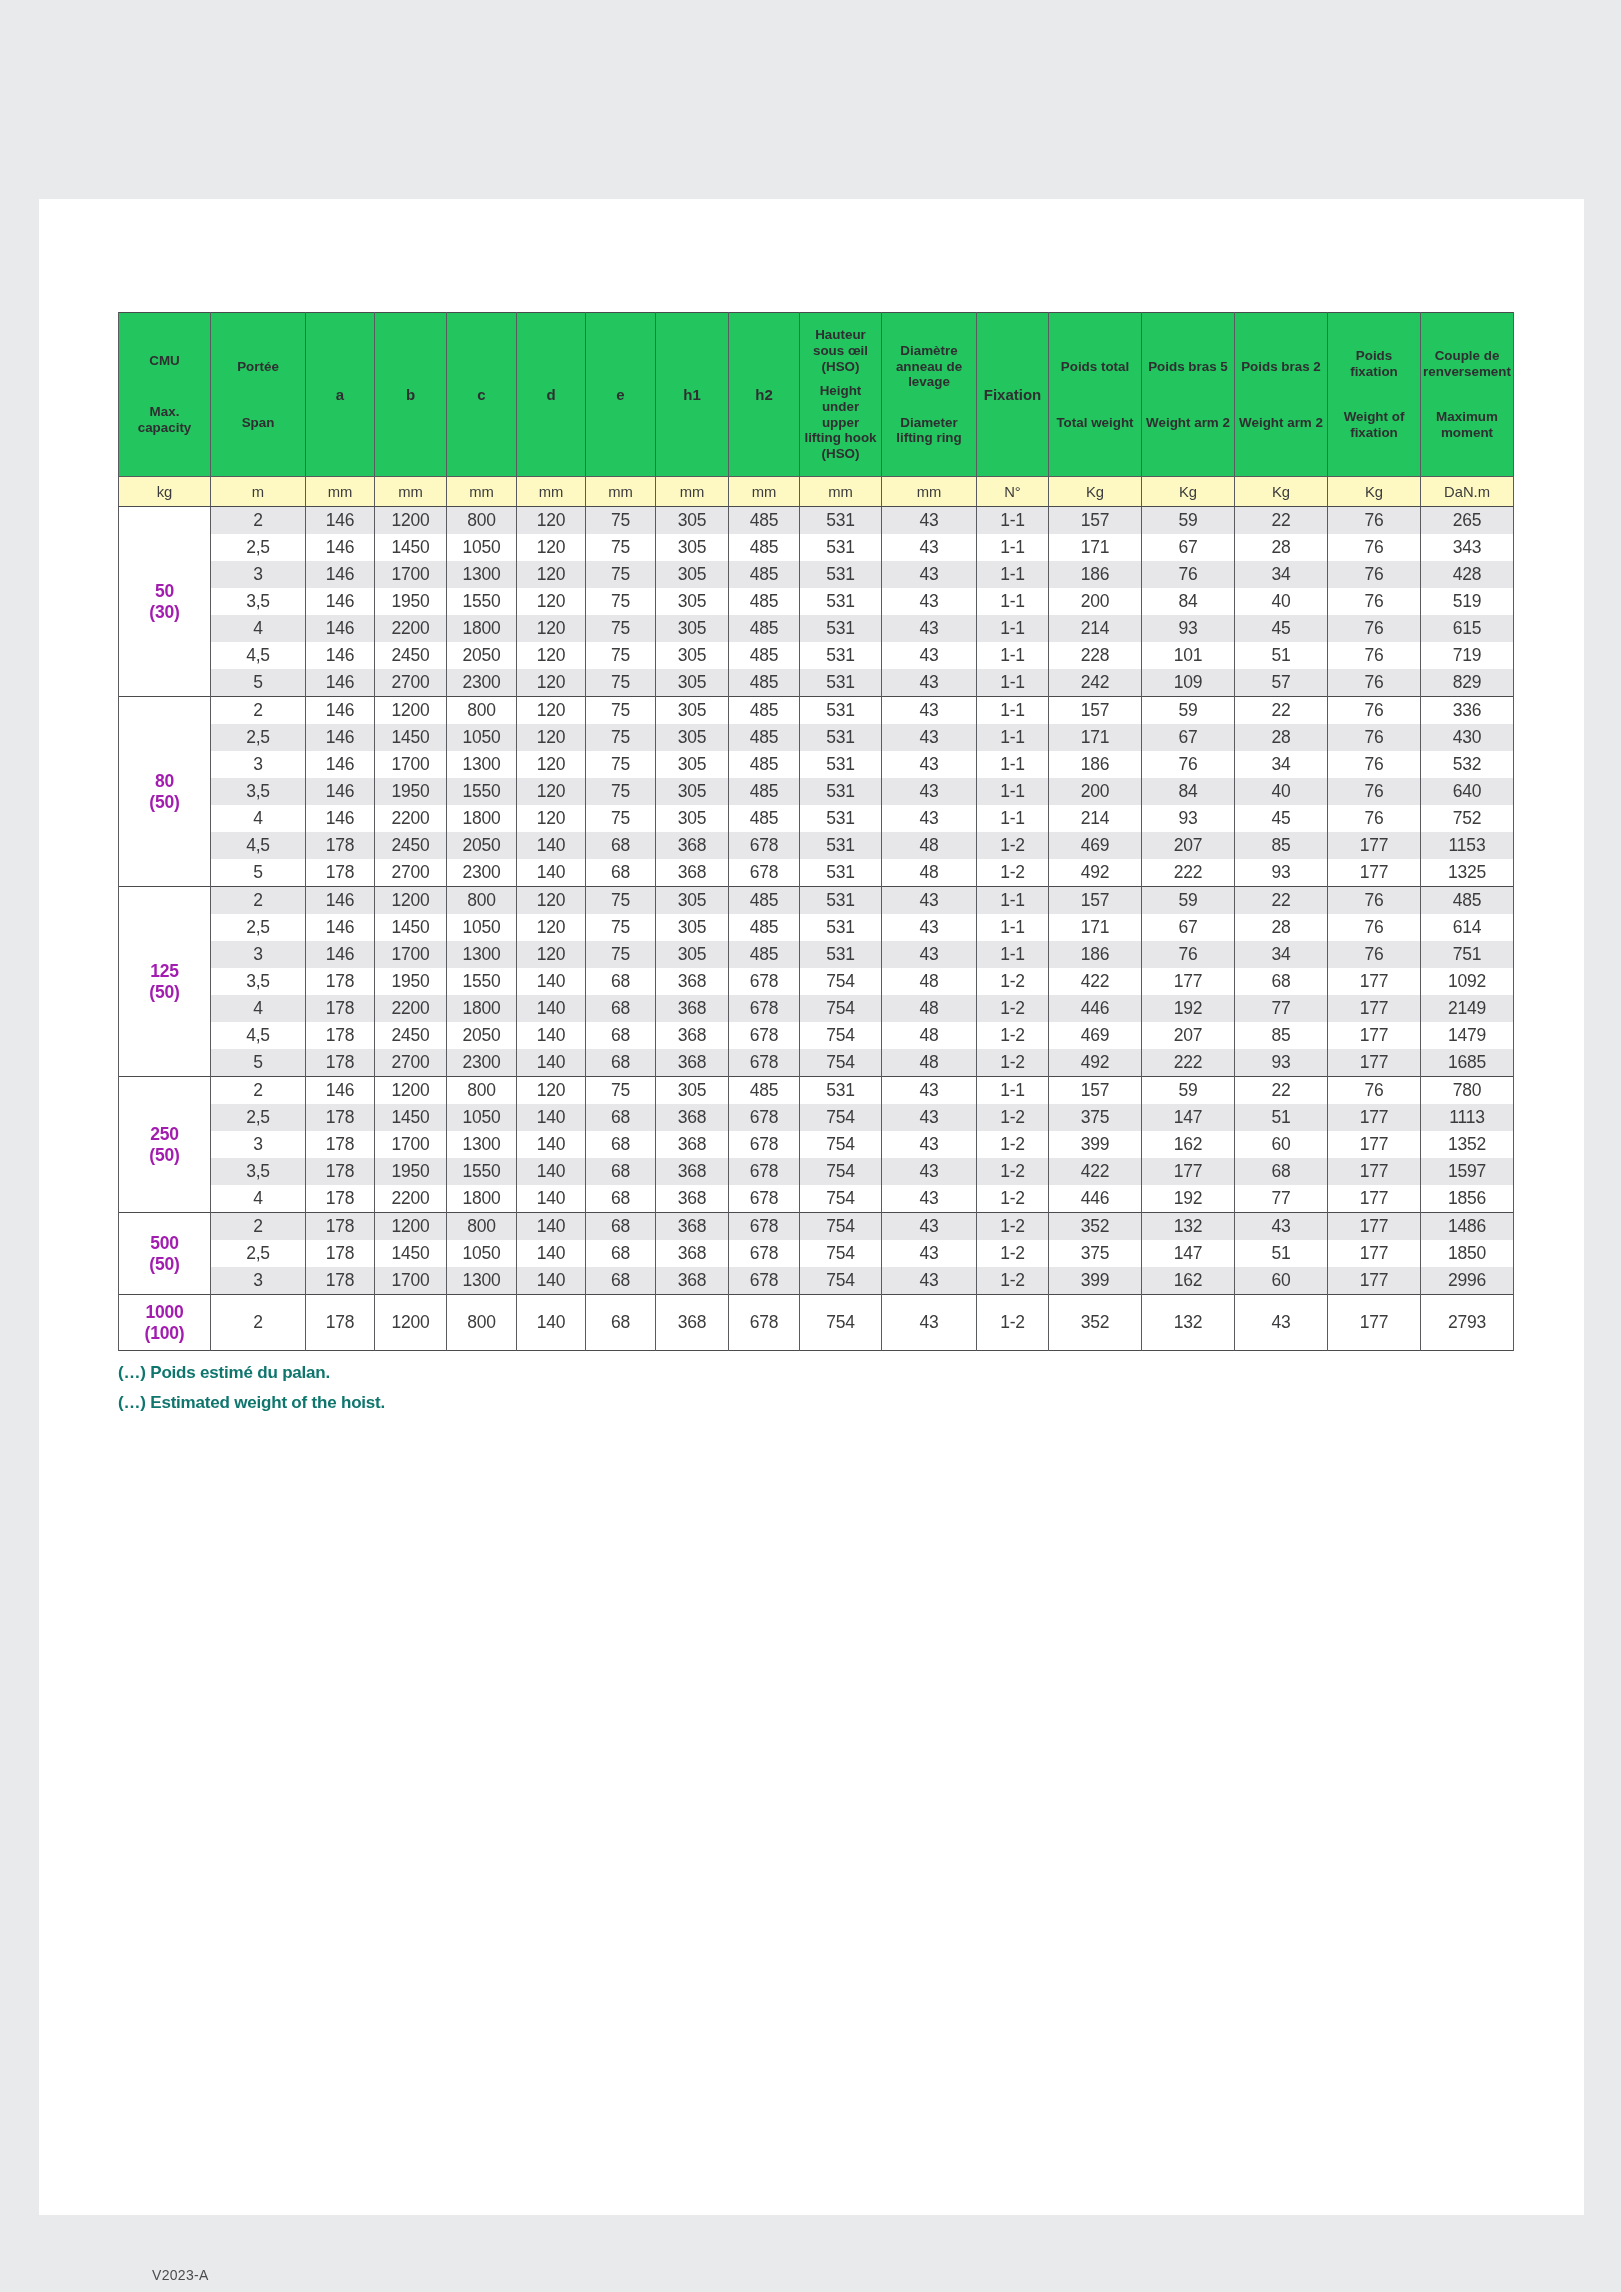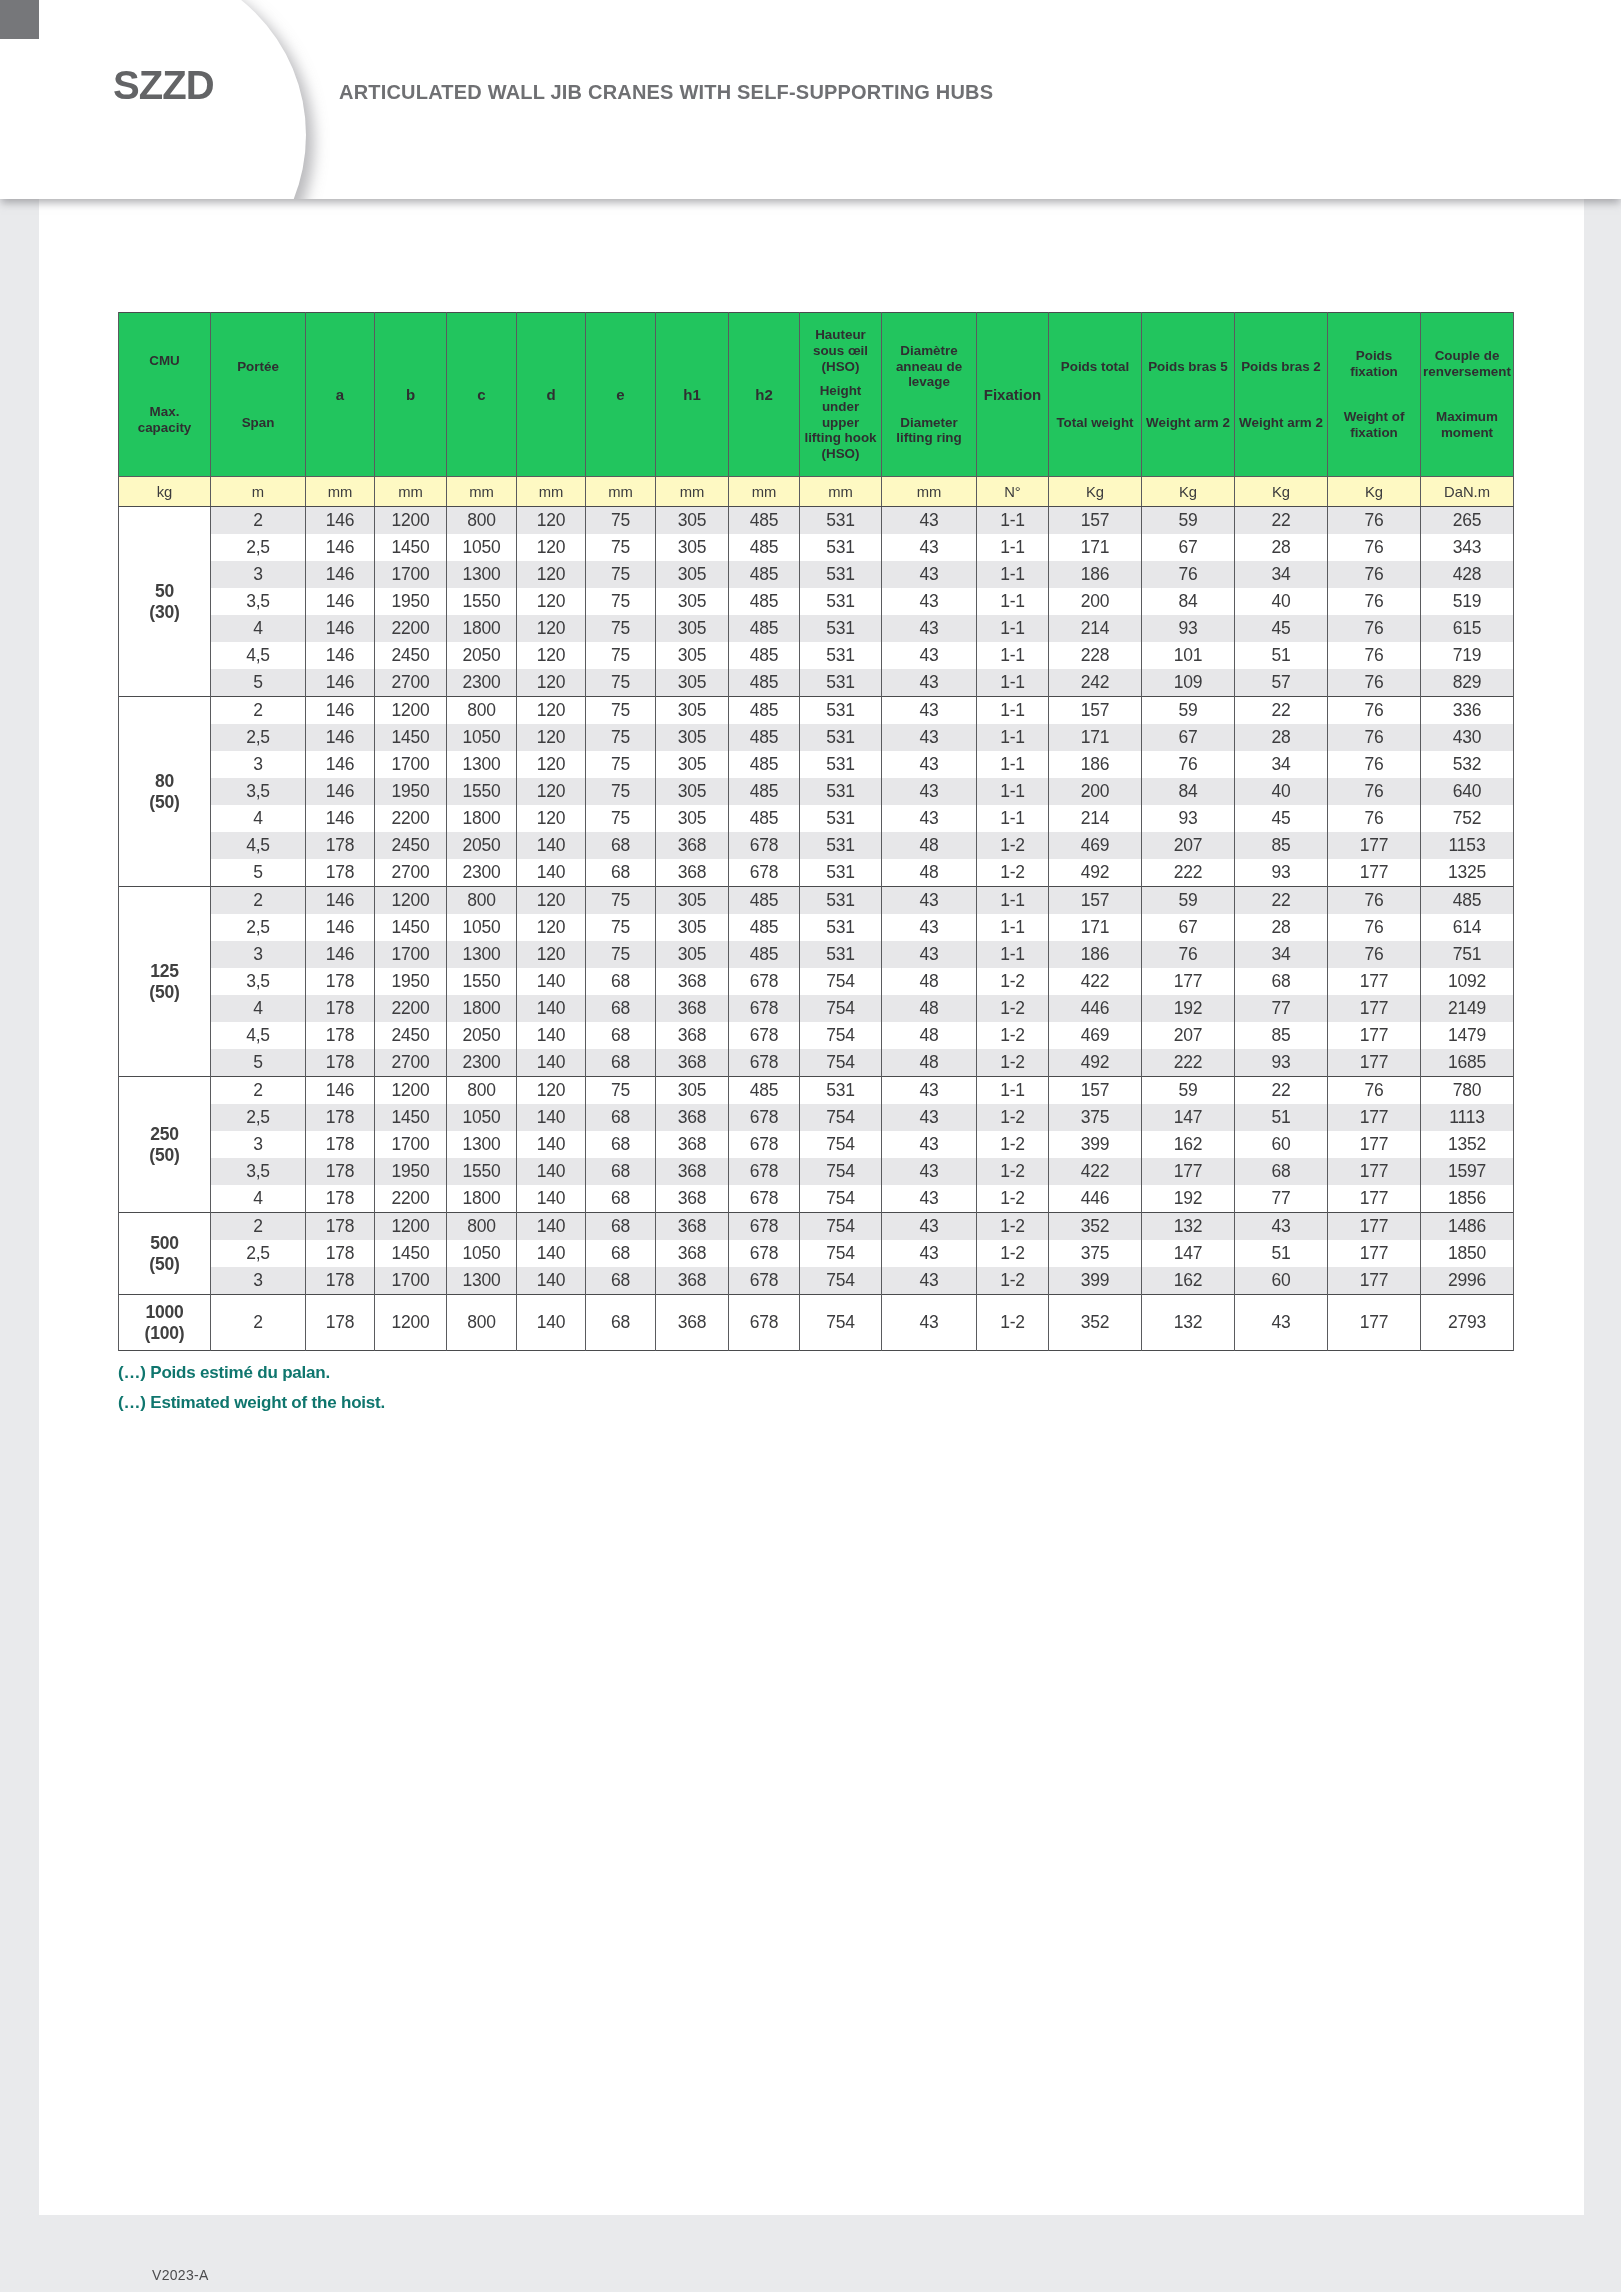--- a/index.html
+++ b/index.html
@@ -28,21 +28,21 @@
               padding:0;text-align:center;vertical-align:middle;overflow:hidden;}
   .spec-table thead th{height:163px;font-weight:600;font-size:13.4px;line-height:1.18;color:#2f2f31;
               border-bottom:0.9px solid #5a5b5e;background:#22c55e;}
   .hdr-flex{display:flex;flex-direction:column;justify-content:space-evenly;align-items:center;
               height:163px;padding:5.4px 2.7px;box-sizing:border-box;}
   .hdr-single{display:flex;align-items:center;justify-content:center;height:163px;font-size:15px;}
   .units-row td{height:29px;font-size:14.8px;border-bottom:1.8px solid #4a4b4d;background:#fef9c3;}
   .spec-table tbody td{height:27px;font-size:17.5px;letter-spacing:-0.2px;}
   tr.group-start td{border-top:1.8px solid #4a4b4d;}
   td.shaded{background:#e7e7e9;}
-  td.group-label{background:#ffffff;font-weight:bold;font-size:19px;color:#404040;line-height:1.18;}
+  td.group-label{background:#ffffff;font-weight:bold;font-size:19px;color:#a21caf;line-height:1.18;}
 
   
   .footnote{position:absolute;left:79px;font-size:17px;font-weight:600;color:#0f766e;letter-spacing:-0.2px;}
   .fn-1{top:1164px;}
   .fn-2{top:1194px;}
   .footer-version{position:absolute;left:152px;top:2235px;font-size:14px;color:#4c4c4e;
                   letter-spacing:0.3px;z-index:2;margin-top:32px;}
 </style>
 </head>
 <body>
@@ -735,22 +735,16 @@
             <td>43</td>
             <td>177</td>
             <td>2793</td>
           </tr>
         </tbody>
     </table>
     <div class="footnote fn-1">(…) Poids estimé du palan.</div>
     <div class="footnote fn-2">(…) Estimated weight of the hoist.</div>
   </div>
 
-  <div class="header">
-    <div class="bubble"></div>
-    <div class="corner-square"></div>
-    <div class="brand">SZZD</div>
-    <div class="doc-title">ARTICULATED WALL JIB CRANES WITH SELF-SUPPORTING HUBS</div>
-  </div>
 
   <div class="footer-version">V2023-A</div>
 </div>
 
 
 </body></html>

